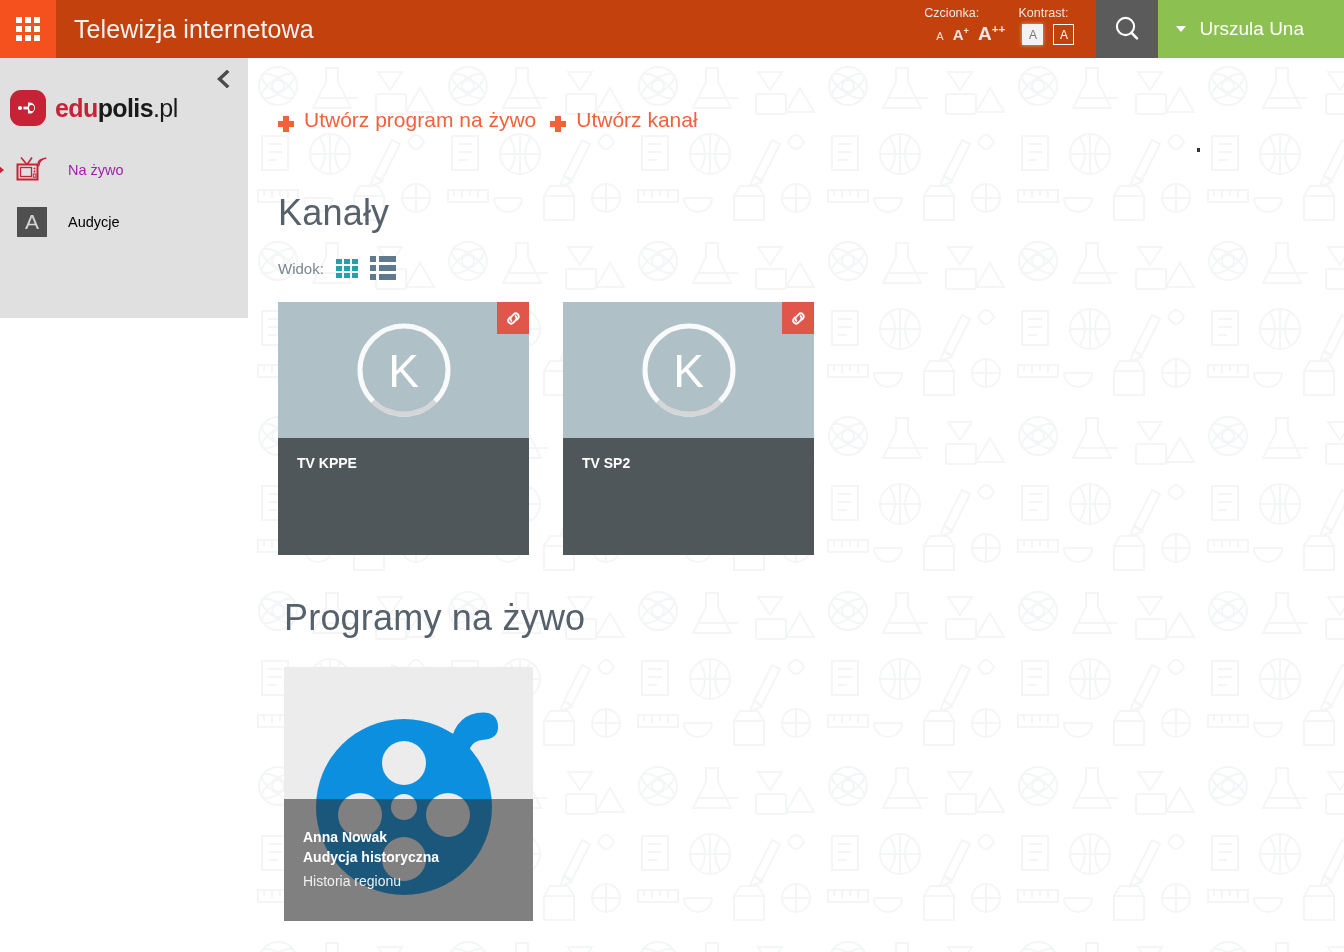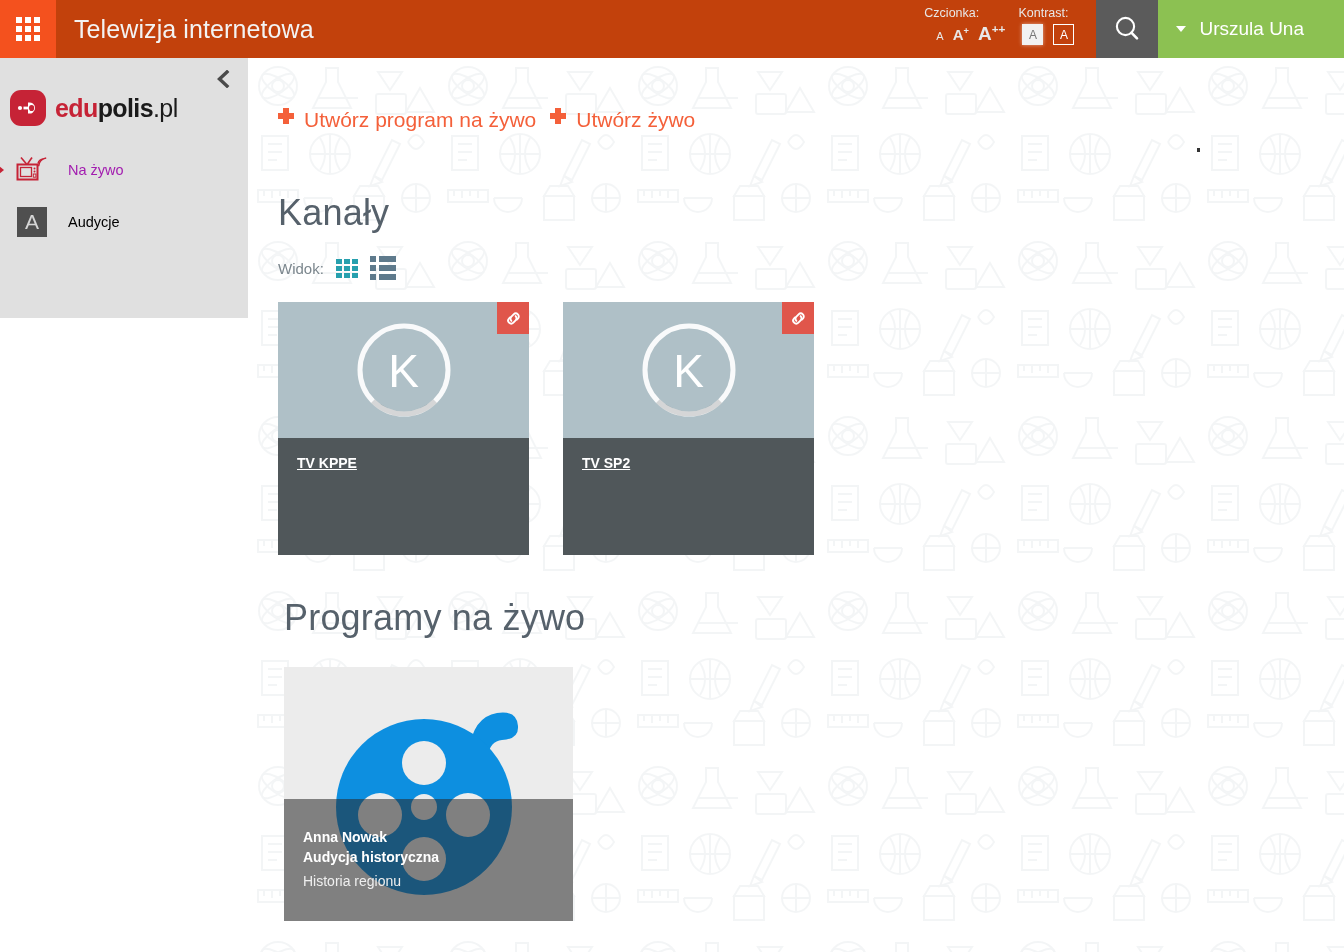--- a/index.html
+++ b/index.html
@@ -157,21 +157,21 @@
   }
   .doodle-bg {
     position: absolute; inset: 0;
     opacity: .5; pointer-events: none;
   }
 
   .content { position: relative; padding: 50px 0 0 30px; }
 
   .action-row { display: flex; align-items: center; gap: 14px; }
   .action-link {
-    display: flex; align-items: flex-start; gap: 10px;
+    display: flex; align-items: flex-end; gap: 10px;
     color: #f4603a; font-size: 21px; text-decoration: none;
     cursor: pointer; white-space: nowrap;
   }
   .plus {
     position: relative; width: 16px; height: 16px; flex: 0 0 16px;
   }
   .plus::before, .plus::after {
     content: ""; position: absolute; background: #f4603a;
   }
   .plus::before { left: 0; top: 5px; width: 16px; height: 6px; }
@@ -223,32 +223,32 @@
     color: #ffffff; font-size: 46px; font-weight: 400;
   }
   .avatar-circle .shadow-arc {
     position: absolute; left: -5px; top: -5px;
     width: 93px; height: 93px; border-radius: 50%;
     border: 5px solid transparent;
     border-bottom-color: rgba(0,0,0,.14);
     transform: rotate(0deg);
   }
   .card-body { padding: 17px 0 0 19px; }
-  .card-title { color: #ffffff; font-size: 14px; font-weight: 700; text-decoration: underline; }
+  .card-title { color: #ffffff; font-size: 14px; font-weight: 700; }
   .link-badge {
     position: absolute; top: 0; right: 0;
     width: 32px; height: 32px; background: #e0564b;
     display: flex; align-items: center; justify-content: center;
     cursor: pointer;
   }
 
   
   .programs { margin-top: 28px; padding-left: 6px; }
   .prog-card {
-    position: relative; width: 289px; height: 254px;
+    position: relative; width: 249px; height: 254px;
     background: #ececec; cursor: pointer; overflow: hidden;
   }
   .prog-thumb { position: absolute; inset: 0; display: flex; align-items: center; justify-content: center; }
   .prog-overlay {
     position: absolute; left: 0; right: 0; bottom: 0; height: 122px;
     background: rgba(40,40,40,.55);
     padding: 28px 0 0 19px;
   }
   .prog-author { color: #ffffff; font-size: 14px; font-weight: 700; line-height: 20px; }
   .prog-name   { color: #ffffff; font-size: 14px; font-weight: 700; line-height: 20px; }
@@ -403,21 +403,21 @@
 
   <div class="content">
 
     <div class="action-row">
       <a class="action-link">
         <span class="plus"></span>
         <span>Utwórz program na żywo</span>
       </a>
       <a class="action-link">
         <span class="plus"></span>
-        <span>Utwórz żywo</span>
+        <span>Utwórz kanał</span>
       </a>
     </div>
 
     <div class="dot-artifact"></div>
 
     <div class="sec-title">Kanały</div>
 
     <div class="widok-row">
       <span class="widok-label">Widok:</span>
       <span class="view-ico">

